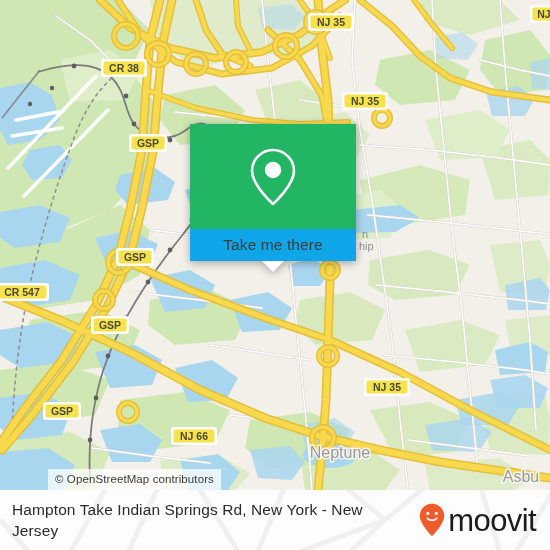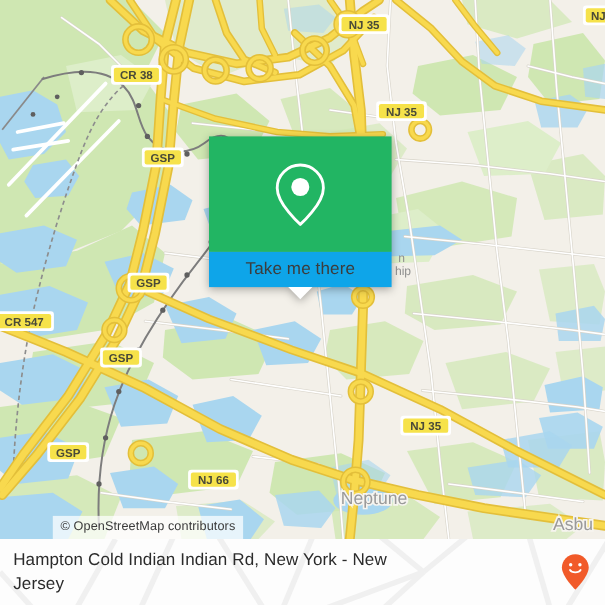--- a/index.html
+++ b/index.html
@@ -414,25 +414,26 @@
         <path d="M385 60 L330 110"></path>
         <path d="M385 60 L470 -10"></path>
         <path d="M470 -10 L505 110"></path>
         <path d="M505 110 L560 20"></path>
         <path d="M60 110 L105 30"></path>
         <path d="M0 60 L45 110"></path>
         <path d="M250 110 L385 60"></path>
       </g>
     </svg>
     <div class="footer-inner">
-      <div class="footer-title">Hampton Cold Indian Indian Rd, New York - New Jersey</div>
+      <div class="footer-title">Hampton Take Indian Springs Rd, New York - New Jersey</div>
       <div class="brand">
         <svg width="26" height="34" viewBox="0 0 26 34">
           <path d="M13 0.8 C6.2 0.8 0.8 6.2 0.8 13 C0.8 21 13 33.2 13 33.2 C13 33.2 25.2 21 25.2 13 C25.2 6.2 19.8 0.8 13 0.8 Z" fill="#f15a29"></path>
           <circle cx="8.8" cy="10.4" r="1.55" fill="#ffffff"></circle>
           <circle cx="17.2" cy="10.4" r="1.55" fill="#ffffff"></circle>
           <path d="M8.2 15.2 C9.8 18 16.2 18 17.8 15.2" stroke="#ffffff" stroke-width="1.7" fill="none" stroke-linecap="round"></path>
         </svg>
+        <span class="brand-word">moovit</span>
       </div>
     </div>
   </div>
 
 </div>
 
 </body></html>

